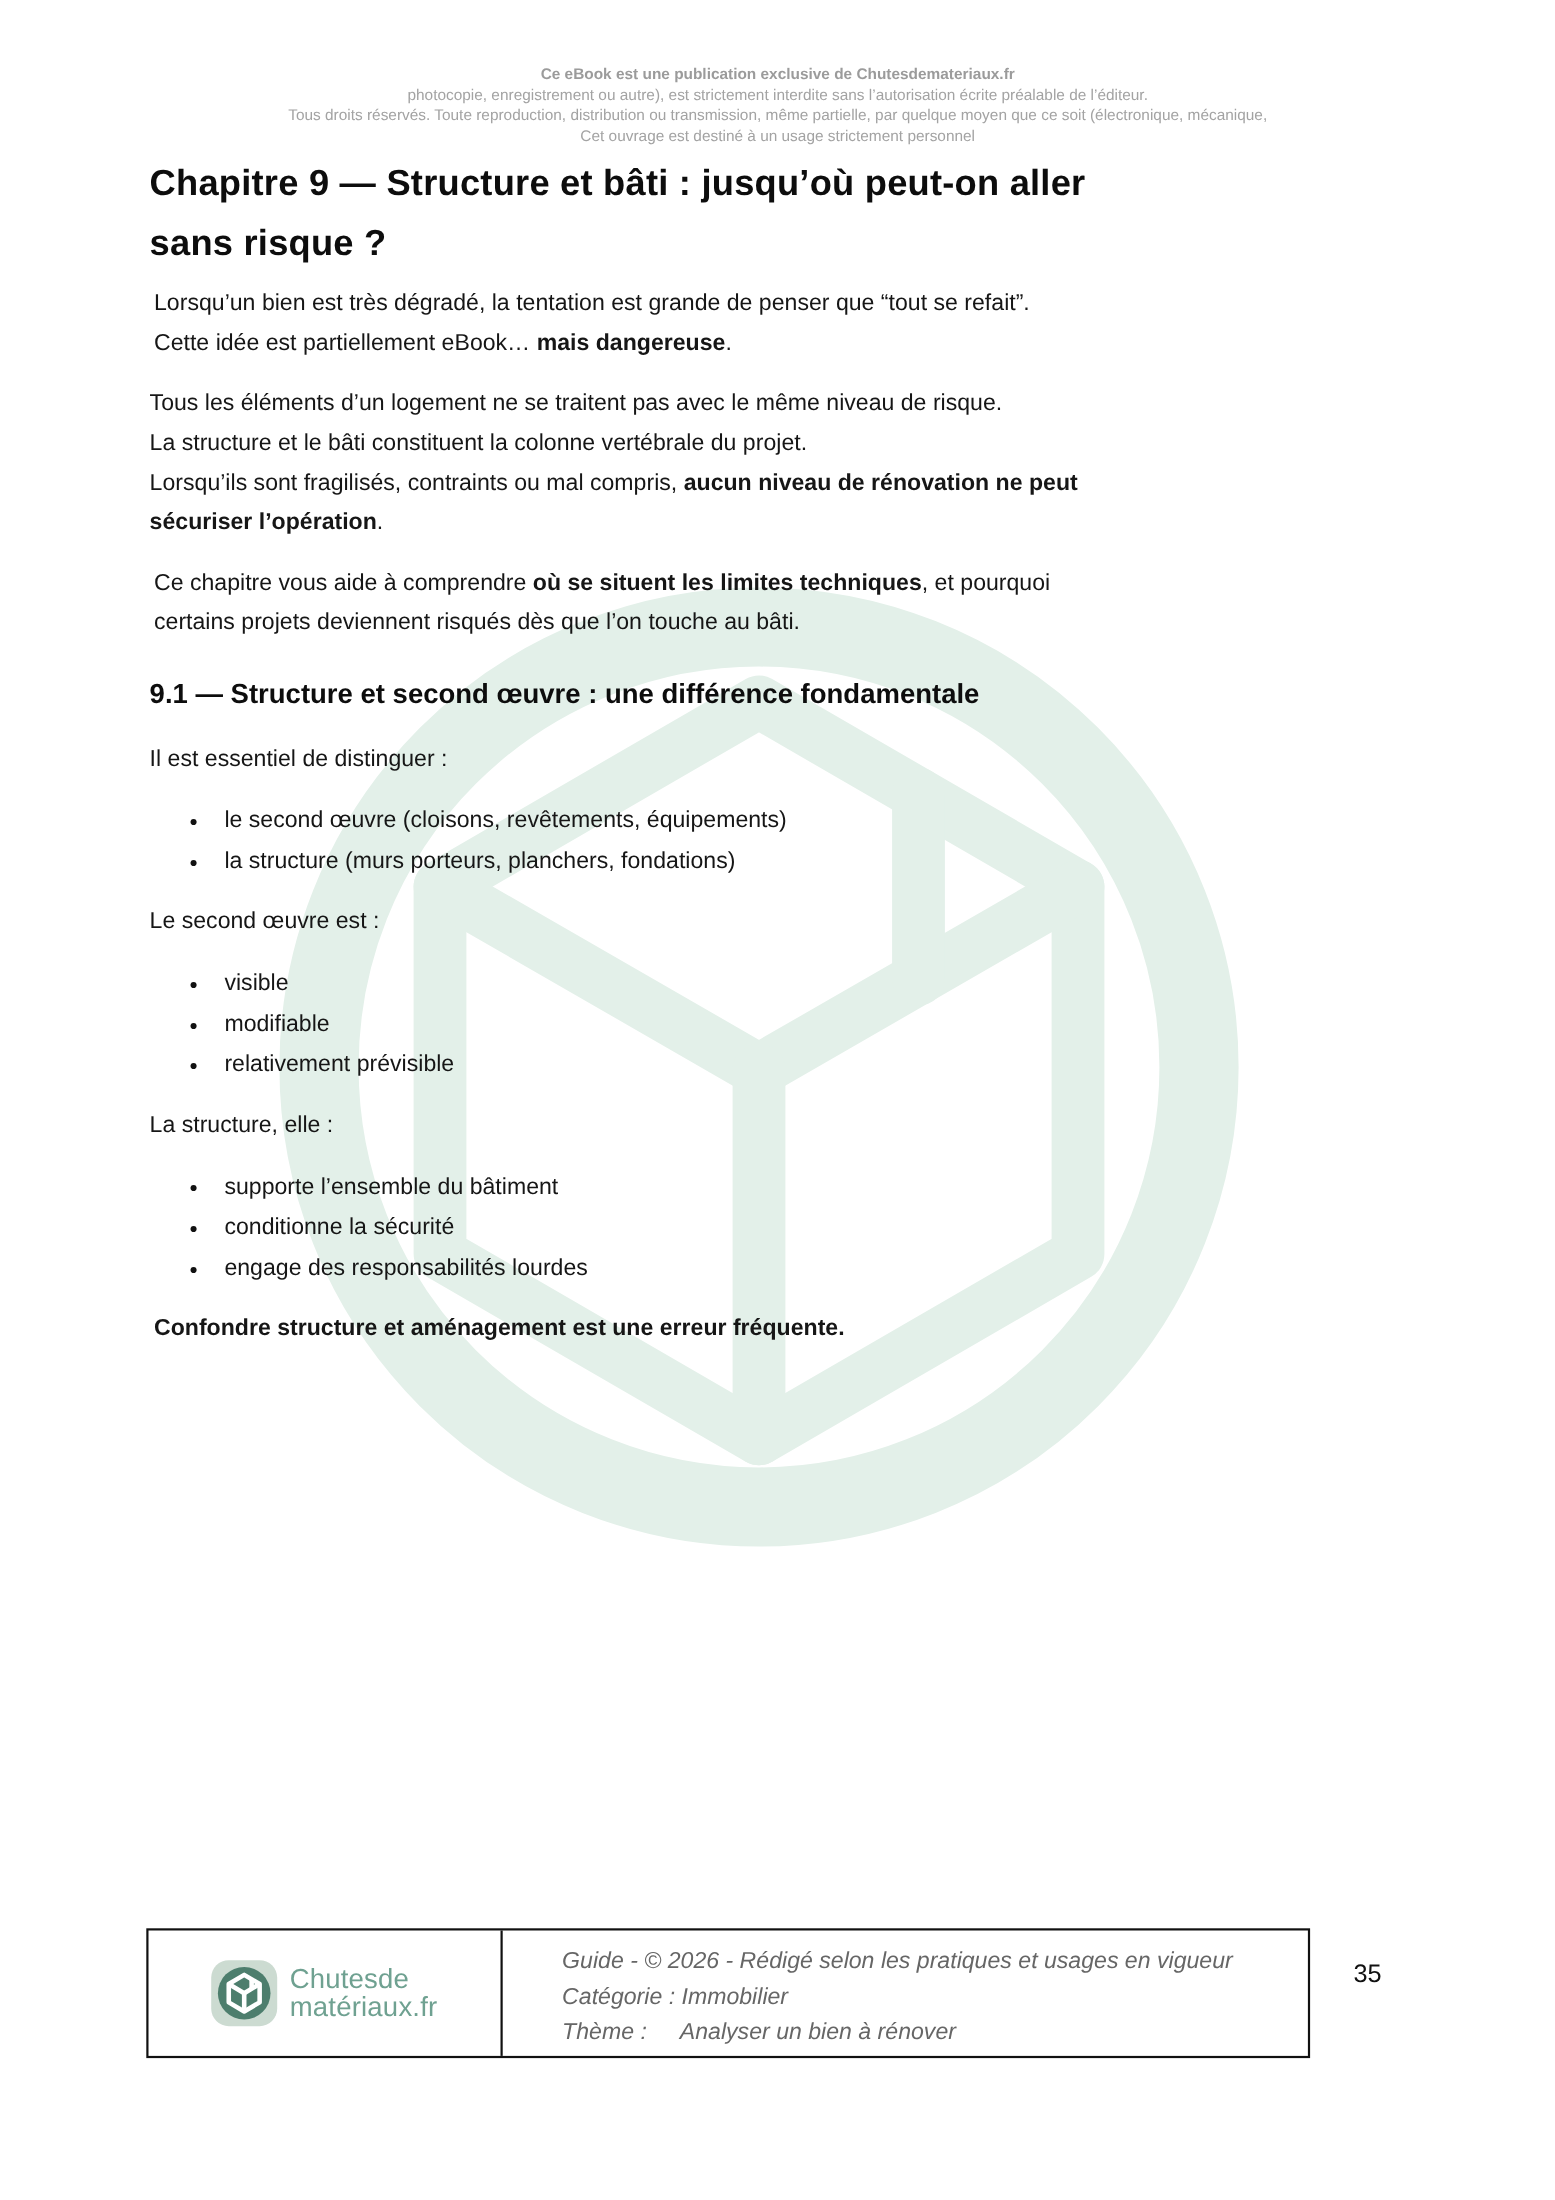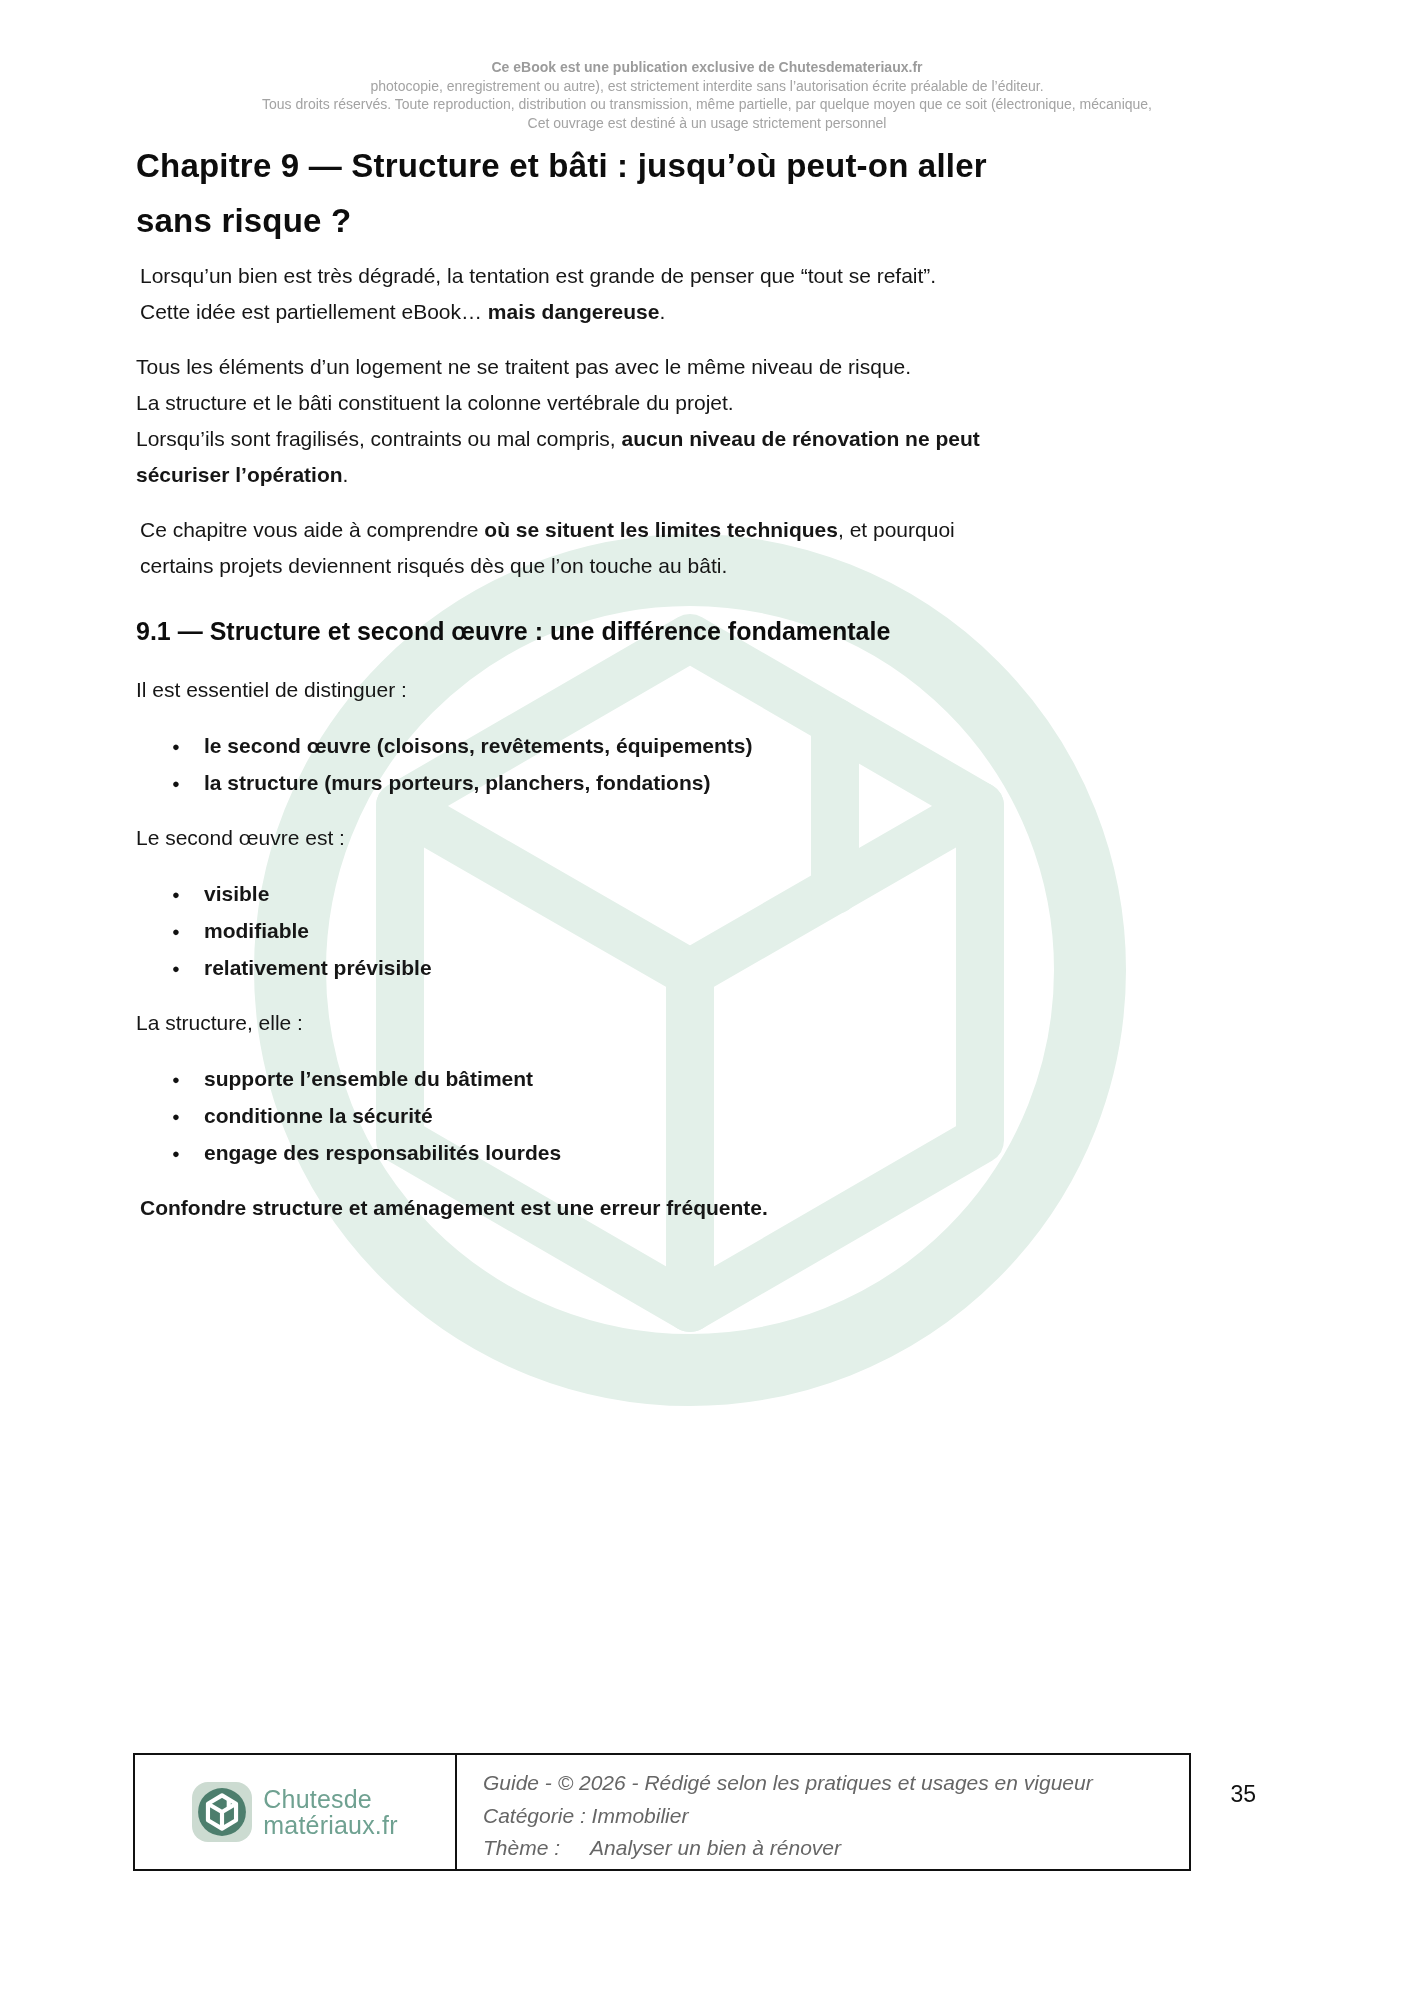--- a/index.html
+++ b/index.html
@@ -15,32 +15,32 @@
 
   h1.chapter{
     font-size:33px;font-weight:bold;line-height:55px;color:#0d0d0d;
     margin:6px 0 10px 0;letter-spacing:0.2px;
   }
   .para{font-size:21px;line-height:36px;margin:0 0 19px 0;color:#161616;}
   .b, .bold{font-weight:bold;}
   h2.section{
     font-size:25px;font-weight:bold;color:#0d0d0d;margin:30px 0 24px 0;line-height:34px;
   }
-  ul.blist{list-style:none;margin:19px 0 19px 0;padding:0;font-weight:bold;}
+  ul.blist{list-style:none;margin:19px 0 19px 0;padding:0;}
   ul.blist li{
     position:relative;padding-left:68px;font-size:21px;line-height:37px;color:#161616;
   }
   ul.blist li::before{
     content:"●";position:absolute;left:36px;top:1px;font-size:13px;color:#111;
   }
   .indent1{padding-left:4px;}
 
   .footer-box{
     position:absolute;left:133px;top:1753px;width:1058px;height:118px;
-    border:2px solid #111;box-sizing:border-box;display:flex;z-index:2;background:transparent;
+    border:2px solid #111;box-sizing:border-box;display:flex;z-index:2;background:transparent;gap:28px;
   }
   .footer-left{
     width:322px;flex:0 0 322px;border-right:2px solid #111;box-sizing:border-box;
     display:flex;align-items:center;justify-content:center;gap:11px;
   }
   .logo-tile{width:60px;height:60px;border-radius:16px;background:#ccdbd1;
     display:flex;align-items:center;justify-content:center;flex:0 0 60px;}
   .wordmark{font-size:25px;line-height:26px;color:#6fa191;letter-spacing:0.2px;}
   .footer-right{
     flex:1;padding:12px 0 0 26px;font-style:italic;color:#666;font-size:21px;line-height:32.5px;

